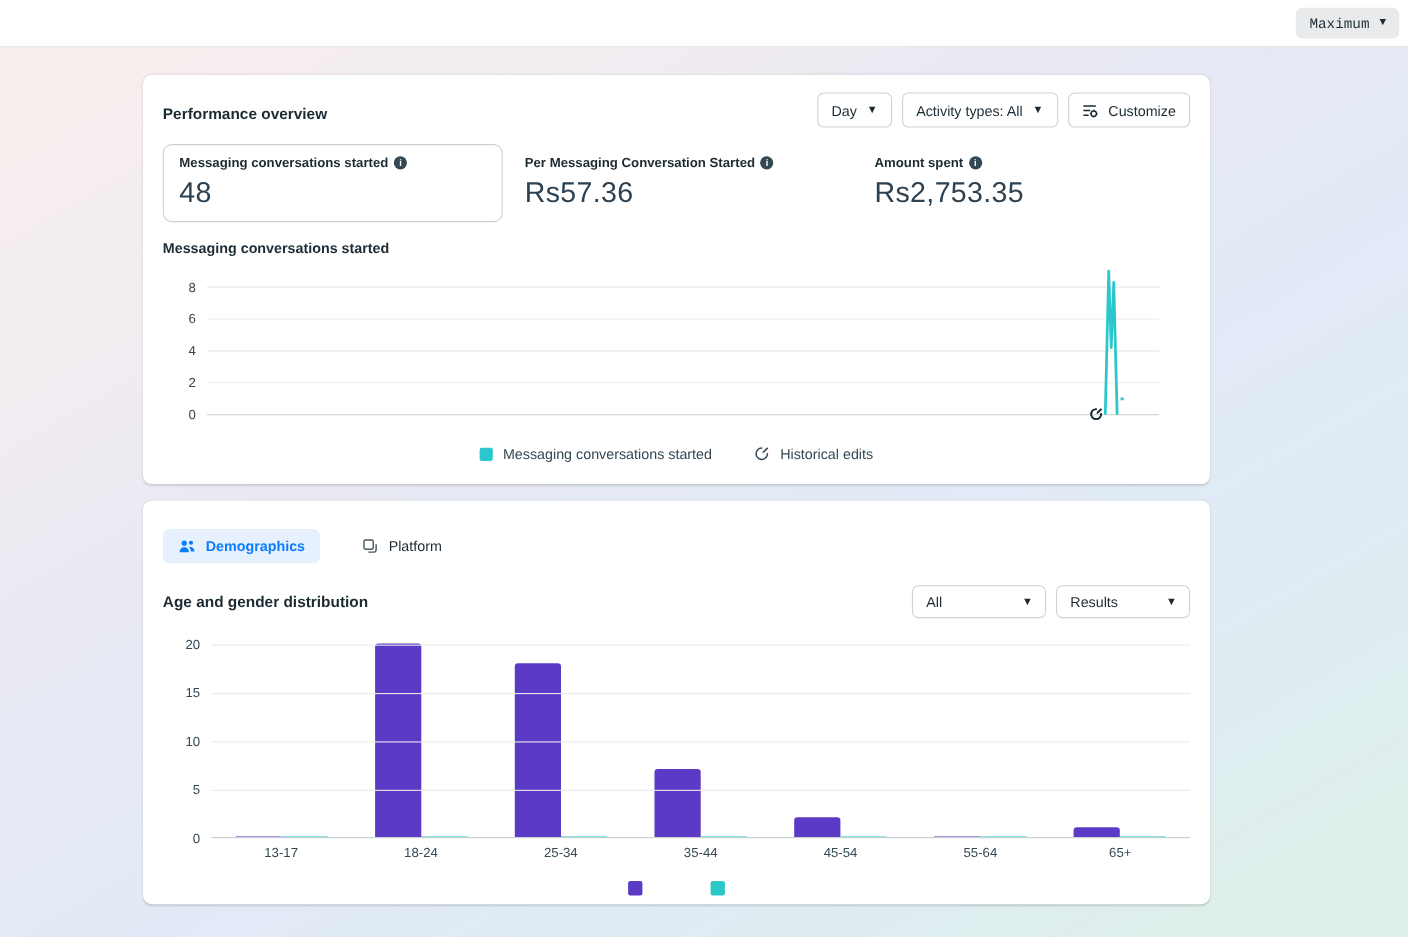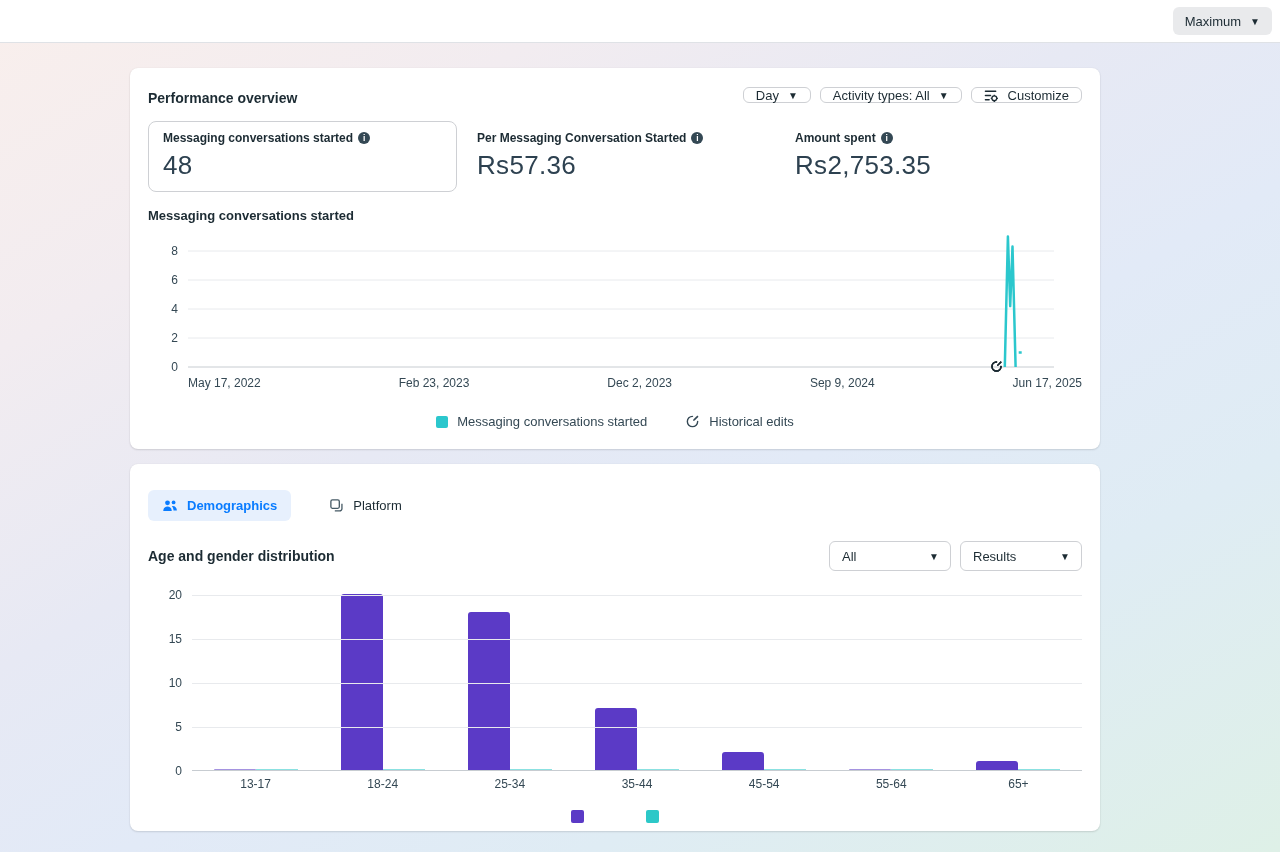--- a/index.html
+++ b/index.html
@@ -5,30 +5,30 @@
   * { box-sizing: border-box; margin: 0; padding: 0; }
   html,body { width:1280px; height:852px; overflow:hidden; }
   body {
     font-family: "Liberation Sans", sans-serif;
     color:#1c2b33;
     background: linear-gradient(150deg, #f9efec 0%, #f2ecf0 22%, #e7e9f4 42%, #e2eaf7 58%, #dfecf4 75%, #def0e7 100%);
   }
   .topbar { height:43px; background:#fff; border-bottom:1px solid #dfe2e6;
     display:flex; justify-content:flex-end; align-items:center; padding-right:8px; }
   .max-btn { background:#e9eaec; border:none; border-radius:6px; height:28px; padding:0 12px;
-    font-family:Liberation Sans, sans-serif; font-size:13px; color:#1c2b33; display:inline-flex; align-items:center; gap:9px; cursor:pointer; }
+    font-family:Liberation Mono, monospace; font-size:13px; color:#1c2b33; display:inline-flex; align-items:center; gap:9px; cursor:pointer; }
   .caret { font-size:10px; color:#1c2b33; }
   main { padding:25px 0 0 130px; }
   .card { width:970px; background:#fff; border-radius:8px;
     box-shadow:0 1px 2px rgba(0,0,0,.12), 0 0 2px rgba(0,0,0,.06); }
   .perf-card { padding:16px 18px 20px; margin-bottom:15px; }
   .card-head { display:flex; justify-content:space-between; align-items:center; }
   .card-title { font-size:14px; font-weight:700; color:#1c2b33; padding-top:6px; }
   .head-controls { display:flex; }
-  .ctrl-btn { height:16px; border:1px solid #ced0d4; border-radius:6px; background:#fff;
+  .ctrl-btn { height:32px; border:1px solid #ced0d4; border-radius:6px; background:#fff;
     font-family:inherit; font-size:13px; color:#1c2b33; padding:0 12px; display:inline-flex;
     align-items:center; gap:9px; margin-left:9px; cursor:pointer; }
   .metrics { display:flex; margin-top:15px; }
   .metric { padding-top:10px; }
   .metric.boxed { border:1px solid #ced0d4; border-radius:8px; padding:9px 14px 10px; width:309px; }
   .metric.m2 { margin-left:20px; width:318px; }
   .metric-label { font-size:12px; font-weight:700; color:#1c2b33; display:flex; align-items:center; gap:5px; }
   .metric-value { font-size:26px; font-weight:400; color:#2d4150; margin-top:5px; letter-spacing:.3px; }
   .info-dot { width:12px; height:12px; border-radius:50%; background:#344854; color:#fff;
     font-size:8.5px; font-weight:700; font-style:normal; display:inline-flex;
@@ -164,27 +164,20 @@
               <path d="M8 2.5A5.5 5.5 0 1 0 13.5 8" fill="none" stroke="#1c2b33" stroke-width="1.8" stroke-linecap="round"></path>
               <path d="M13.2 1.6l1.2 1.2-4.1 4.1-1.7.5.5-1.7z" fill="#1c2b33"></path>
             </svg>
             <svg viewBox="0 0 16 16" width="13" height="13">
               <path d="M8 2.5A5.5 5.5 0 1 0 13.5 8" fill="none" stroke="#1c2b33" stroke-width="1.8" stroke-linecap="round"></path>
               <path d="M13.2 1.6l1.2 1.2-4.1 4.1-1.7.5.5-1.7z" fill="#1c2b33"></path>
             </svg>
           </span>
       </div>
     </div>
-    <div class="x-labels" id="line-xlabels">
-        <span>May 17, 2022</span>
-        <span>Feb 23, 2023</span>
-        <span>Dec 2, 2023</span>
-        <span>Sep 9, 2024</span>
-        <span>Jun 17, 2025</span>
-      </div>
 
     <div class="line-legend">
       <div class="leg-item">
         <span class="swatch" id="line-swatch" style="background: rgb(43, 199, 205);"></span>
         <span>Messaging conversations started</span>
       </div>
       <div class="leg-item">
         <span style="display:inline-flex;">
           <svg viewBox="0 0 16 16" width="15" height="15">
               <path d="M8 2.5A5.5 5.5 0 1 0 13.5 8" fill="none" stroke="#344854" stroke-width="1.5" stroke-linecap="round"></path>

